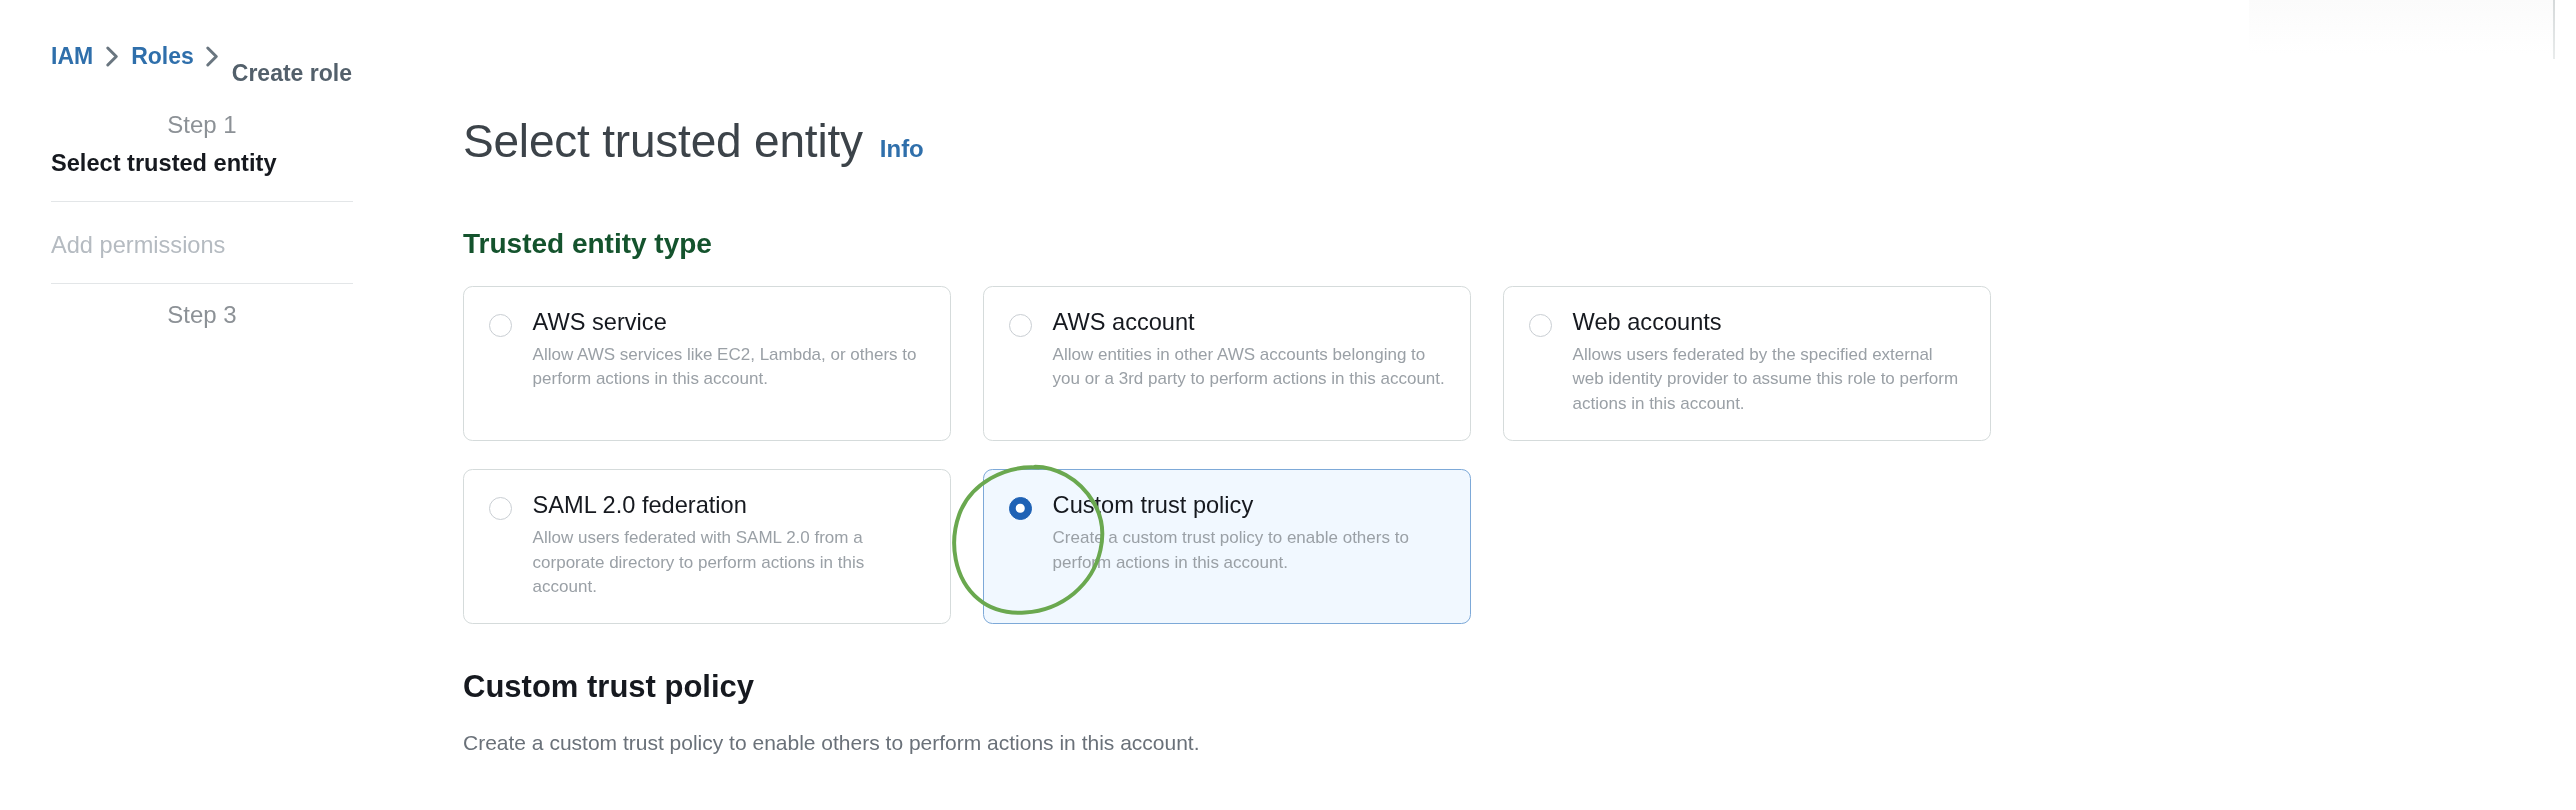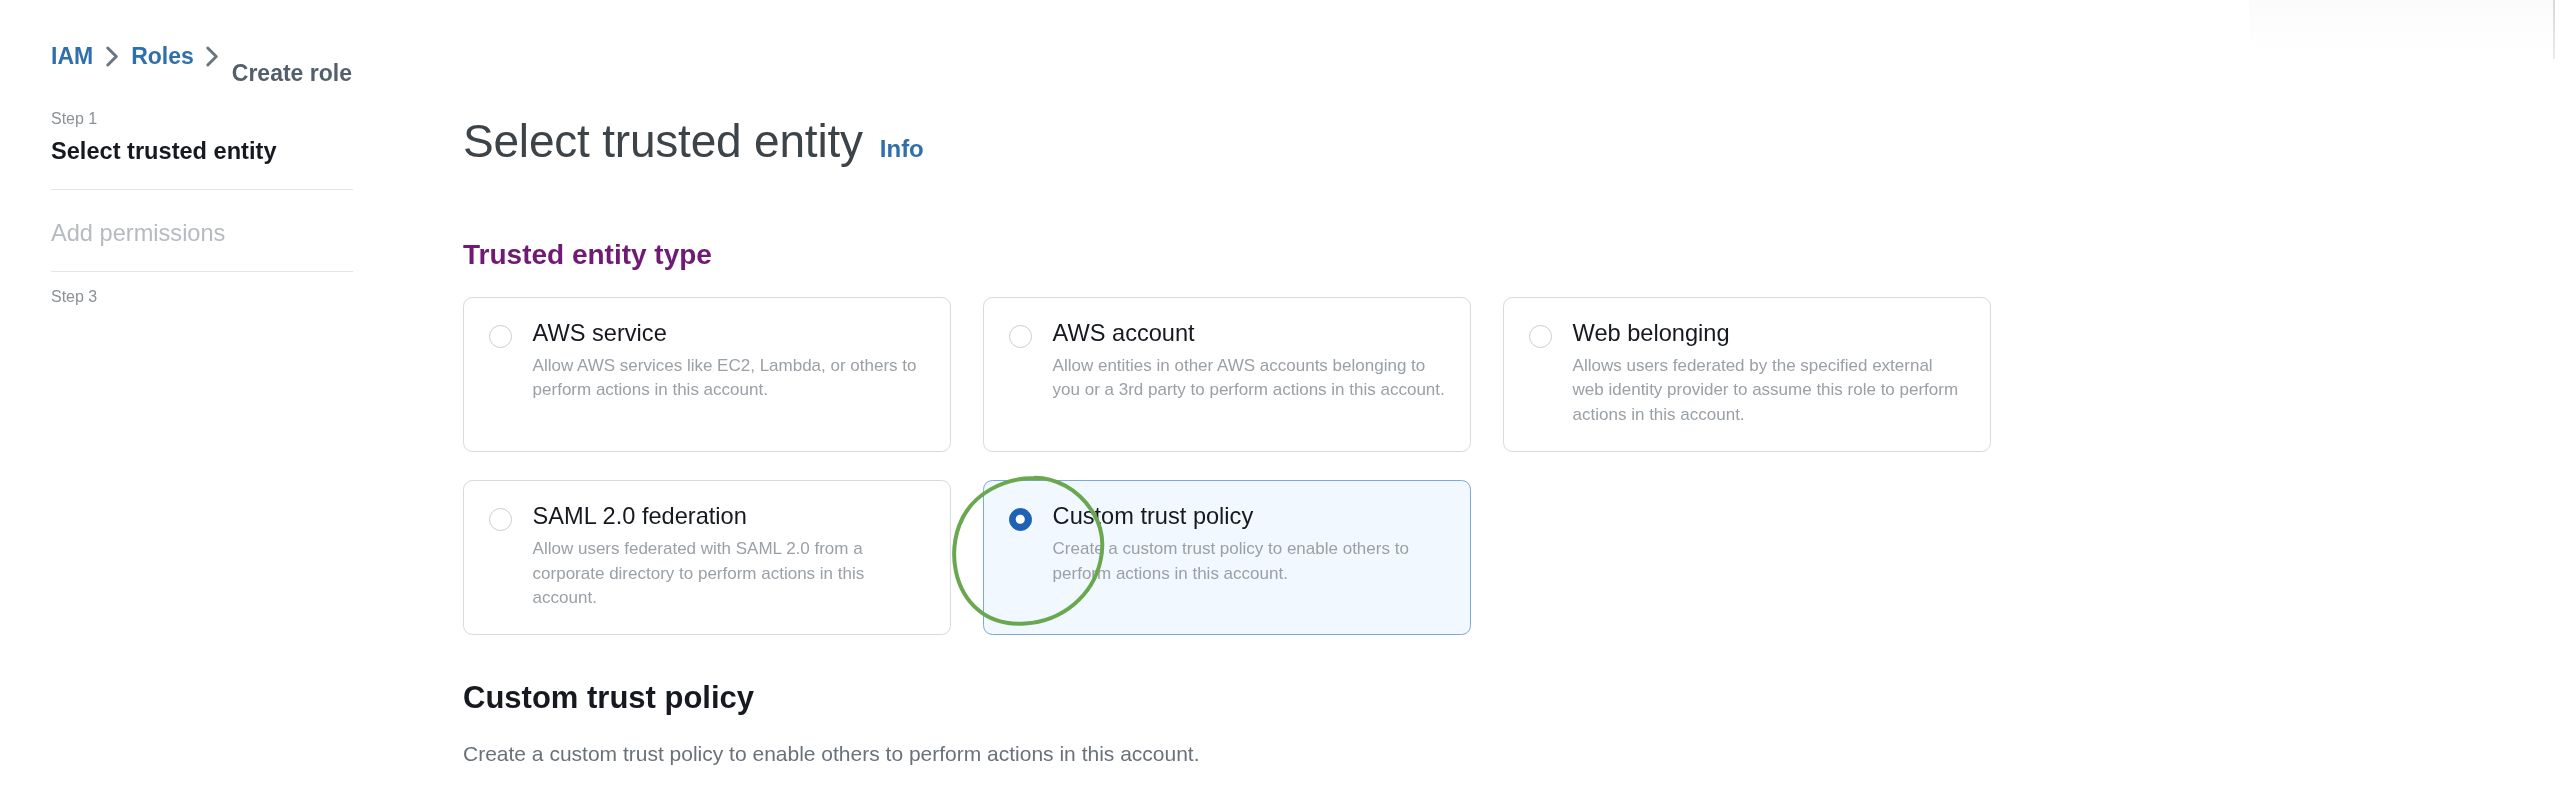--- a/index.html
+++ b/index.html
@@ -33,38 +33,38 @@
   .bc-current { color: #53606b; margin-top: 33px; }
   .bc-sep {
     display: inline-flex; align-items: center; justify-content: center;
     width: 38px; height: 23px; color: #6a7680;
   }
   .bc-sep svg { display: block; }
 
   
   .steps { position: absolute; top: 94px; left: 51px; width: 302px; }
   .step-block { padding: 13.2px 0 21px 0; }
-  .step-kicker { font-size: 16px; color: #8c9196; line-height: 1.5; margin-bottom: 3.8px; }
+  .step-kicker { font-size: 24px; color: #8c9196; line-height: 1.5; margin-bottom: 3.8px; text-align: center; }
   .step-title { font-size: 23.6px; line-height: 1.4; }
   .step-title.active { color: #16191f; font-weight: 700; }
   .step-title.inactive { color: #b5bbc1; font-weight: 400; margin-top: 14px; }
   .step-rule { height: 0.9px; background: #e3e6e8; width: 302px; }
 
   
   .main { position: absolute; top: 0; left: 463px; width: 2060px; }
 
   .page-title-row {
     display: flex; align-items: baseline; gap: 17px;
     margin-top: 83px;
   }
   .page-title { font-size: 46px; font-weight: 400; color: #3c4349; letter-spacing: -0.2px; }
   .info-link { font-size: 24px; font-weight: 700; color: #2f6fab; cursor: pointer; }
 
   .section-label {
-    margin-top: 40px; font-size: 28px; font-weight: 700; color: #701a75;
+    margin-top: 29px; font-size: 28px; font-weight: 700; color: #14532d;
   }
 
   
   .card-grid {
     margin-top: 26.5px;
     display: grid;
     grid-template-columns: repeat(3, 488px);
     column-gap: 32px;
     row-gap: 28px;
   }
@@ -188,21 +188,21 @@
         <span class="radio"></span>
         <div class="tile-body">
           <div class="tile-title">AWS account</div>
           <div class="tile-desc">Allow entities in other AWS accounts belonging to you or a 3rd party to perform actions in this account.</div>
         </div>
       </div>
 
       <div class="tile">
         <span class="radio"></span>
         <div class="tile-body">
-          <div class="tile-title">Web belonging</div>
+          <div class="tile-title">Web accounts</div>
           <div class="tile-desc">Allows users federated by the specified external web identity provider to assume this role to perform actions in this account.</div>
         </div>
       </div>
 
       <div class="tile">
         <span class="radio"></span>
         <div class="tile-body">
           <div class="tile-title">SAML 2.0 federation</div>
           <div class="tile-desc">Allow users federated with SAML 2.0 from a corporate directory to perform actions in this account.</div>
         </div>

